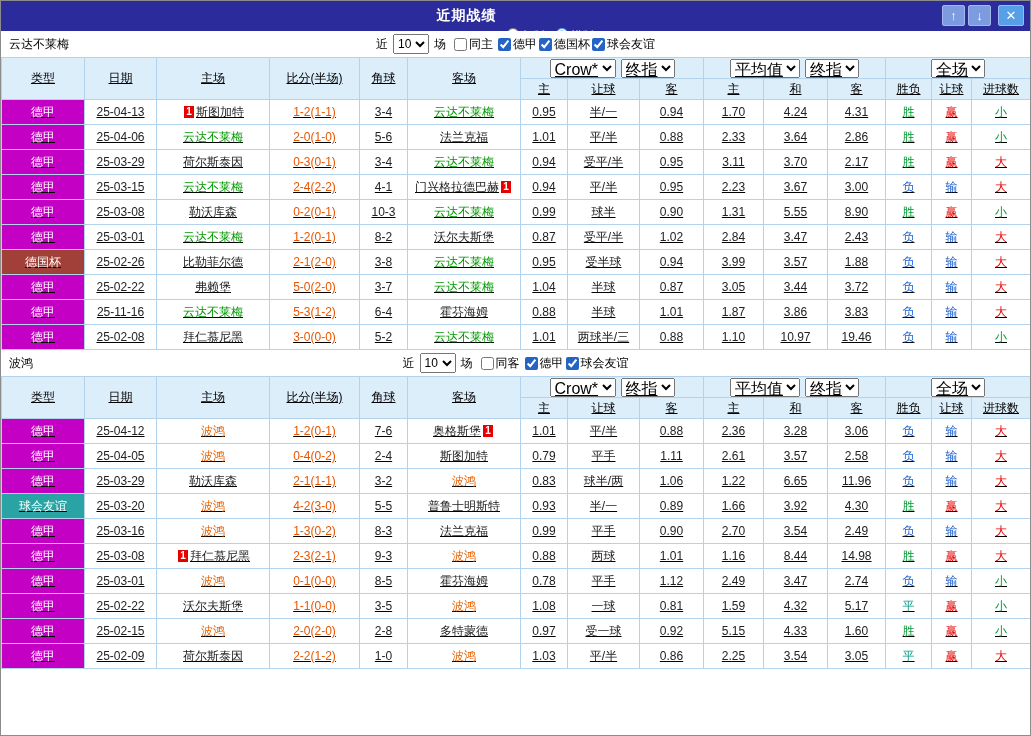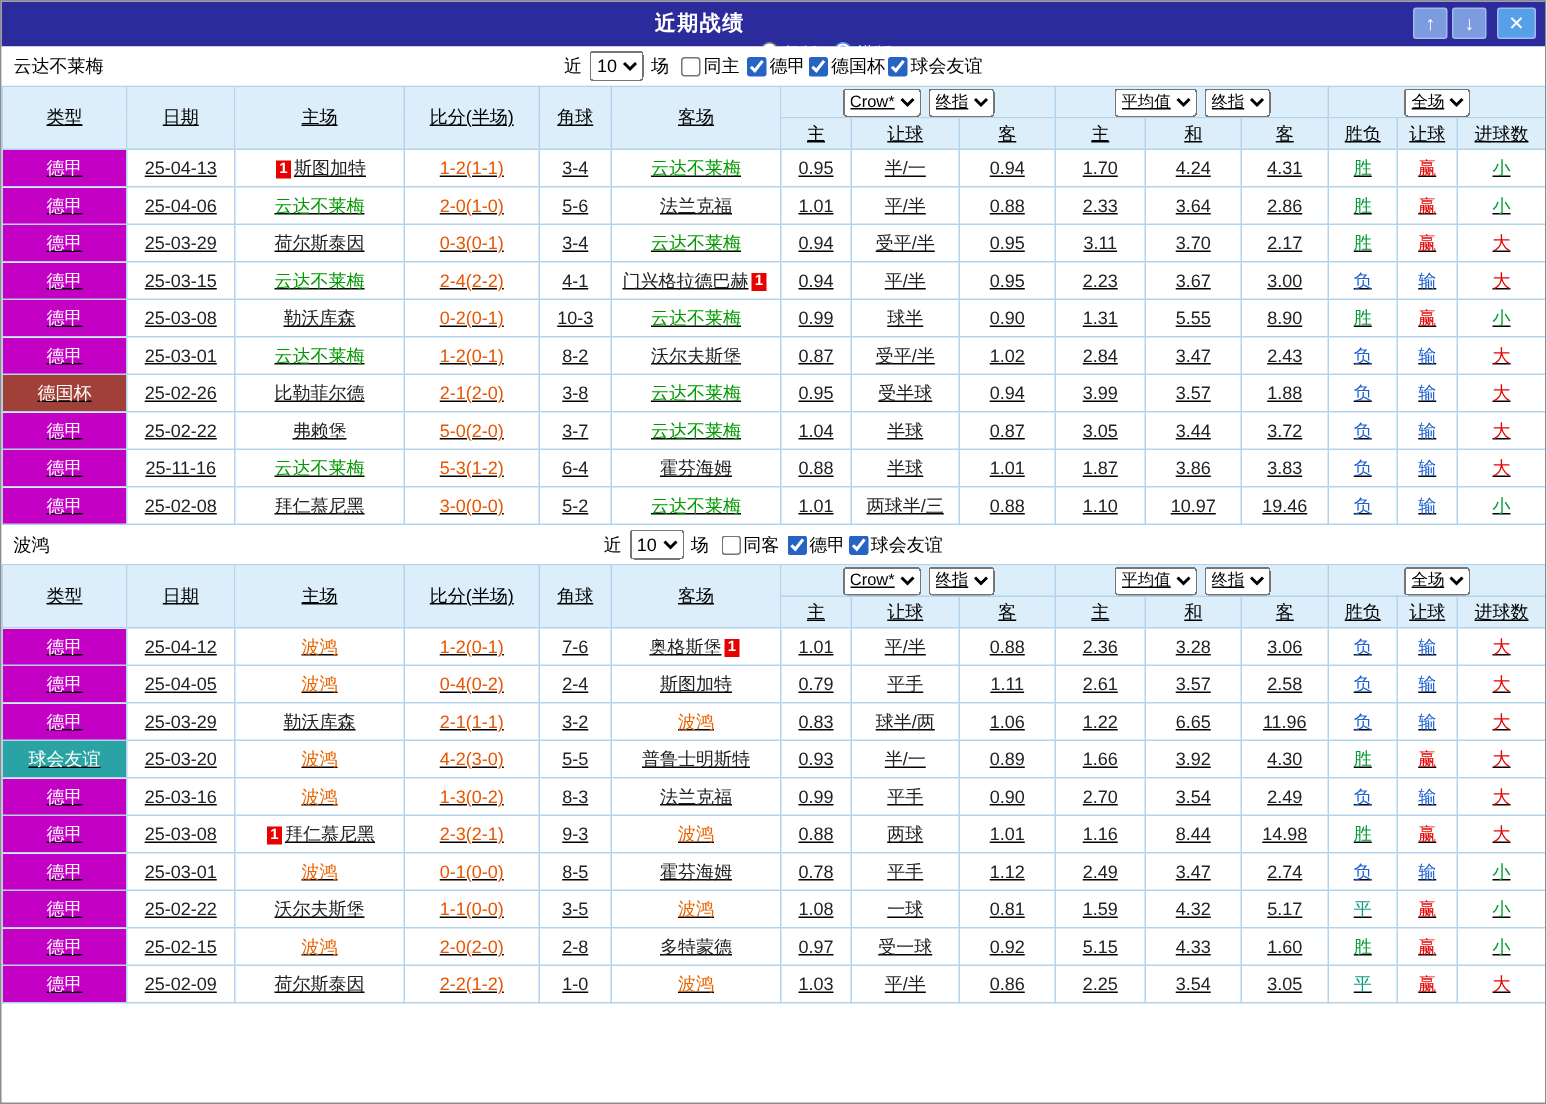--- a/index.html
+++ b/index.html
@@ -24,21 +24,21 @@
   .chk { display: inline-flex; align-items: center; margin-left: 5px; cursor: pointer; }
   .chk input { margin: 0 2px 0 0; width: 13px; height: 13px; accent-color: #2563c4; }
   .league-checks { display: inline-flex; align-items: center; }
   .league-checks .chk { margin-left: 2px; }
 
   
   table { border-collapse: collapse; table-layout: fixed; width: 1029px; margin: 0 auto; font-size: 12px; text-decoration: underline; }
   th, td { border: 1px solid #b3d3ec; text-align: center; padding: 0; white-space: nowrap; overflow: hidden; color: #222; }
   thead th { background: #ddeefb; font-weight: normal; color: #000; height: 21px; }
   thead .sel-wrap { display: flex; justify-content: center; align-items: center; gap: 5px; }
-  thead select { font-size: 11px; height: 19px; }
+  thead select { font-size: 16px; height: 19px; }
   tbody td { height: 25px; }
   .c-type { color: #fff; }
   .c-score { color: #e85500; }
   .badge { display: inline-block; background: #e60000; color: #fff; font-size: 10px; font-weight: bold; line-height: 12px; width: 10px; height: 12px; text-align: center; margin: 0 2px; vertical-align: 1px; }
 
   .summary { height: 22px; line-height: 22px; text-align: center; font-size: 12px; color: #cc2200; border-bottom: 1px solid #b3d3ec; background: #fff; }
 </style>
 </head>
 <body>
 

